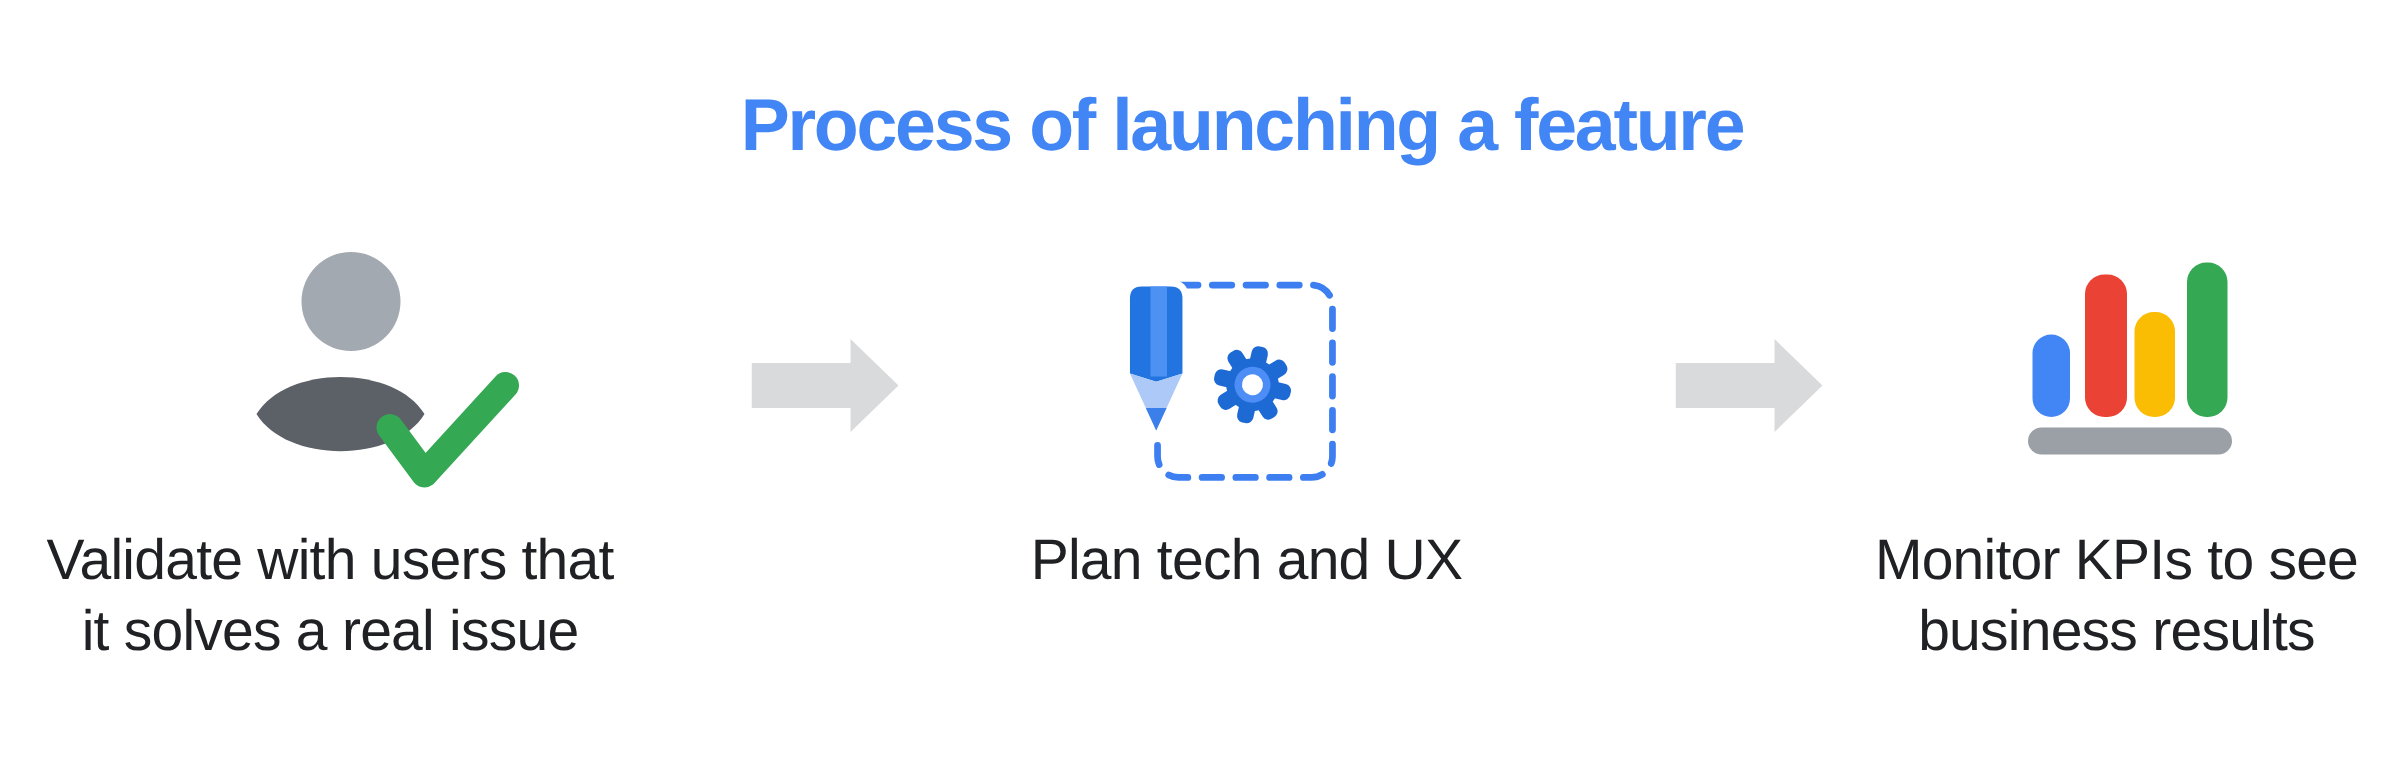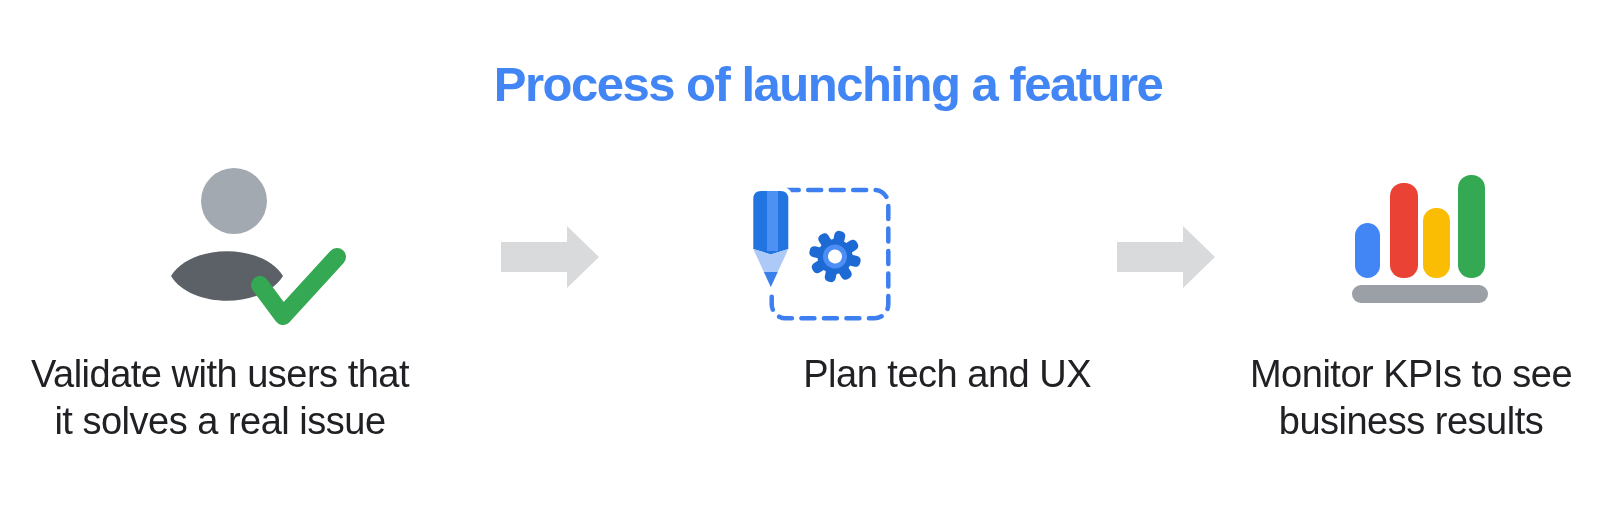--- a/index.html
+++ b/index.html
@@ -38,21 +38,21 @@
   .icon-chart{left:1350px;top:173px;}
   .arrow{position:absolute;top:226px;}
   .arrow-1{left:501px;}
   .arrow-2{left:1117px;}
   .step-label{
     position:absolute;top:351px;transform:translateX(-50%);
     width:520px;text-align:center;color:var(--text-dark);
     font-size:38px;line-height:47px;letter-spacing:-0.5px;font-weight:400;
   }
   .label-1{left:220px;}
-  .label-2{left:831px;text-align:right;}
+  .label-2{left:831px;}
   .label-3{left:1411px;}
   .step-label span{display:block;}
 </style>
 </head>
 <body>
 
 <div class="canvas">
 
   <h1 class="title">Process of launching a feature</h1>
 

